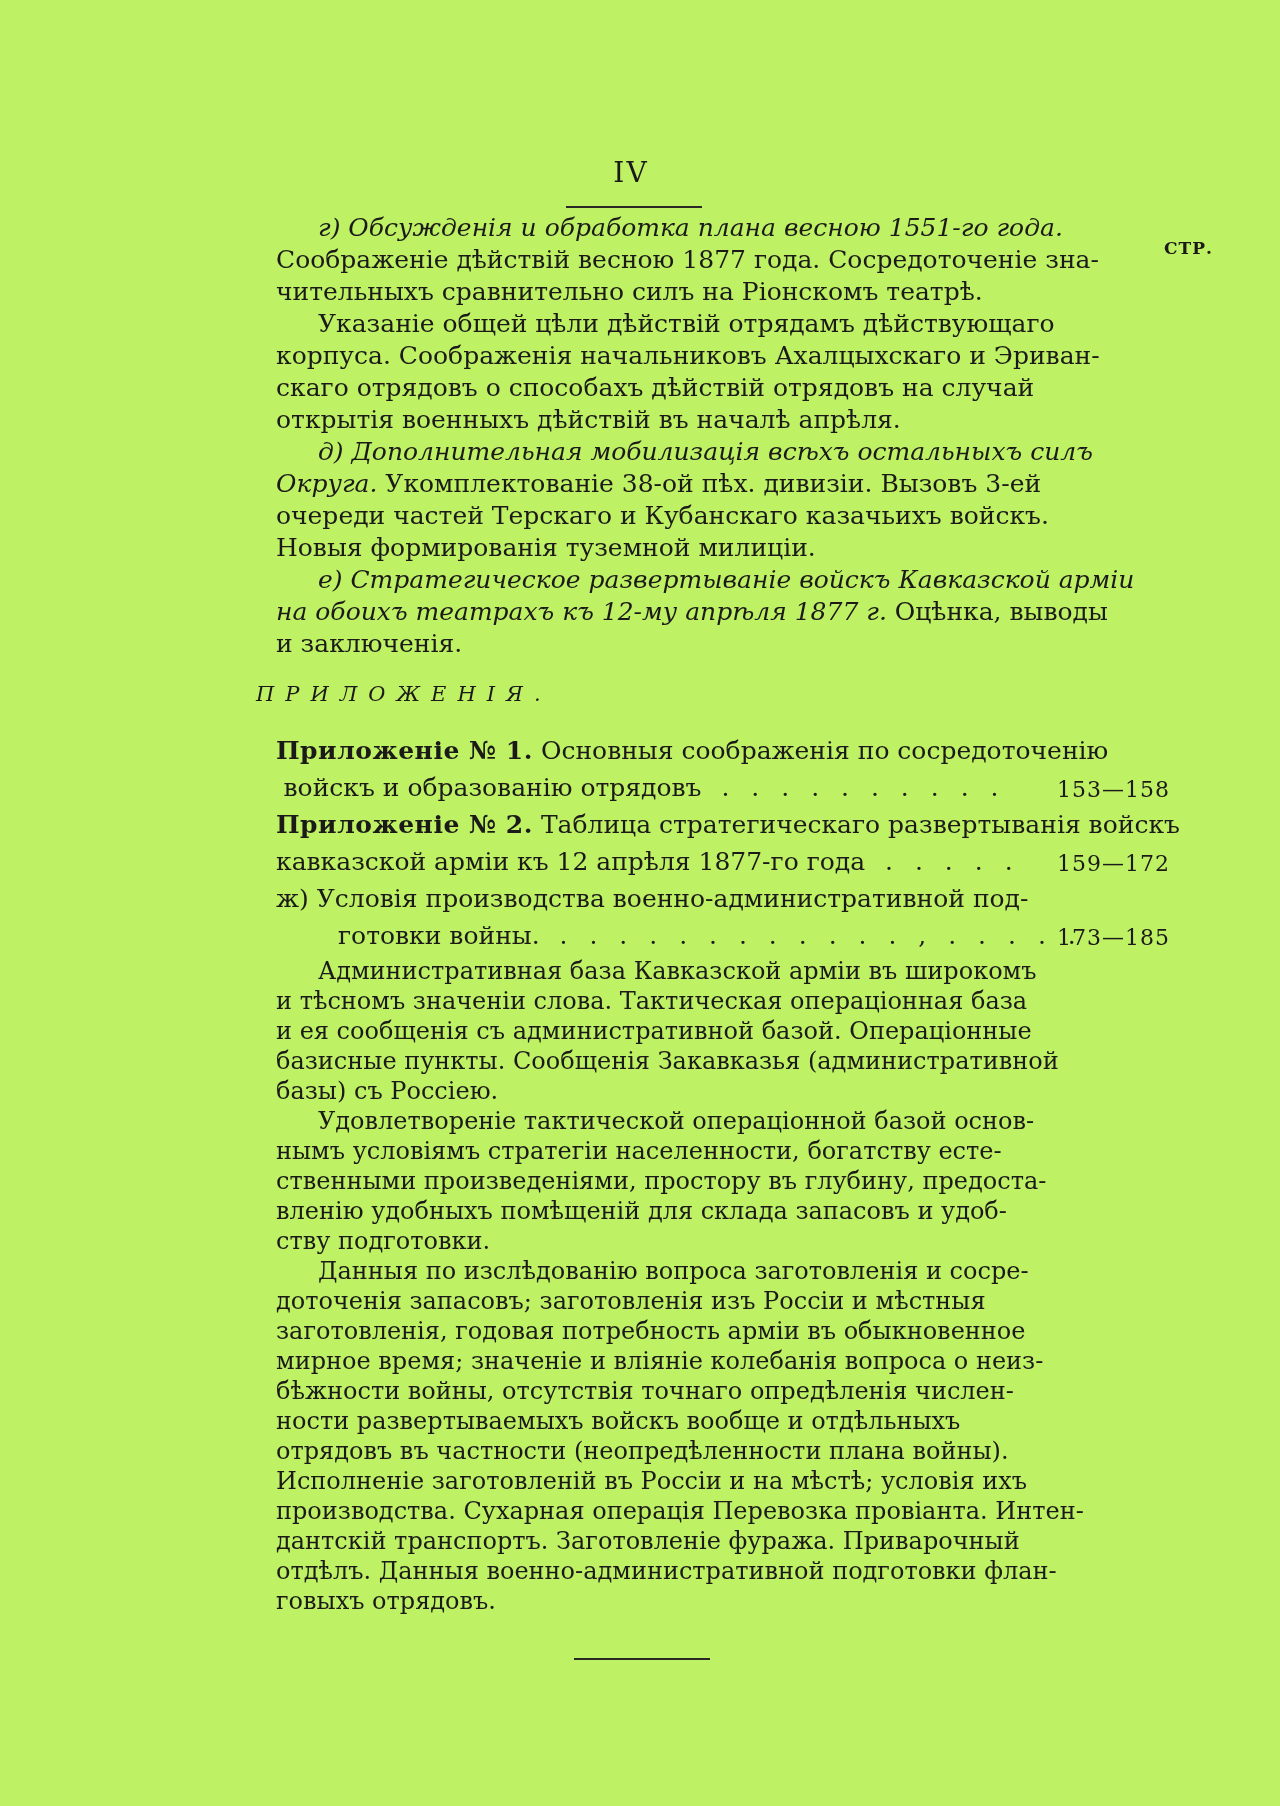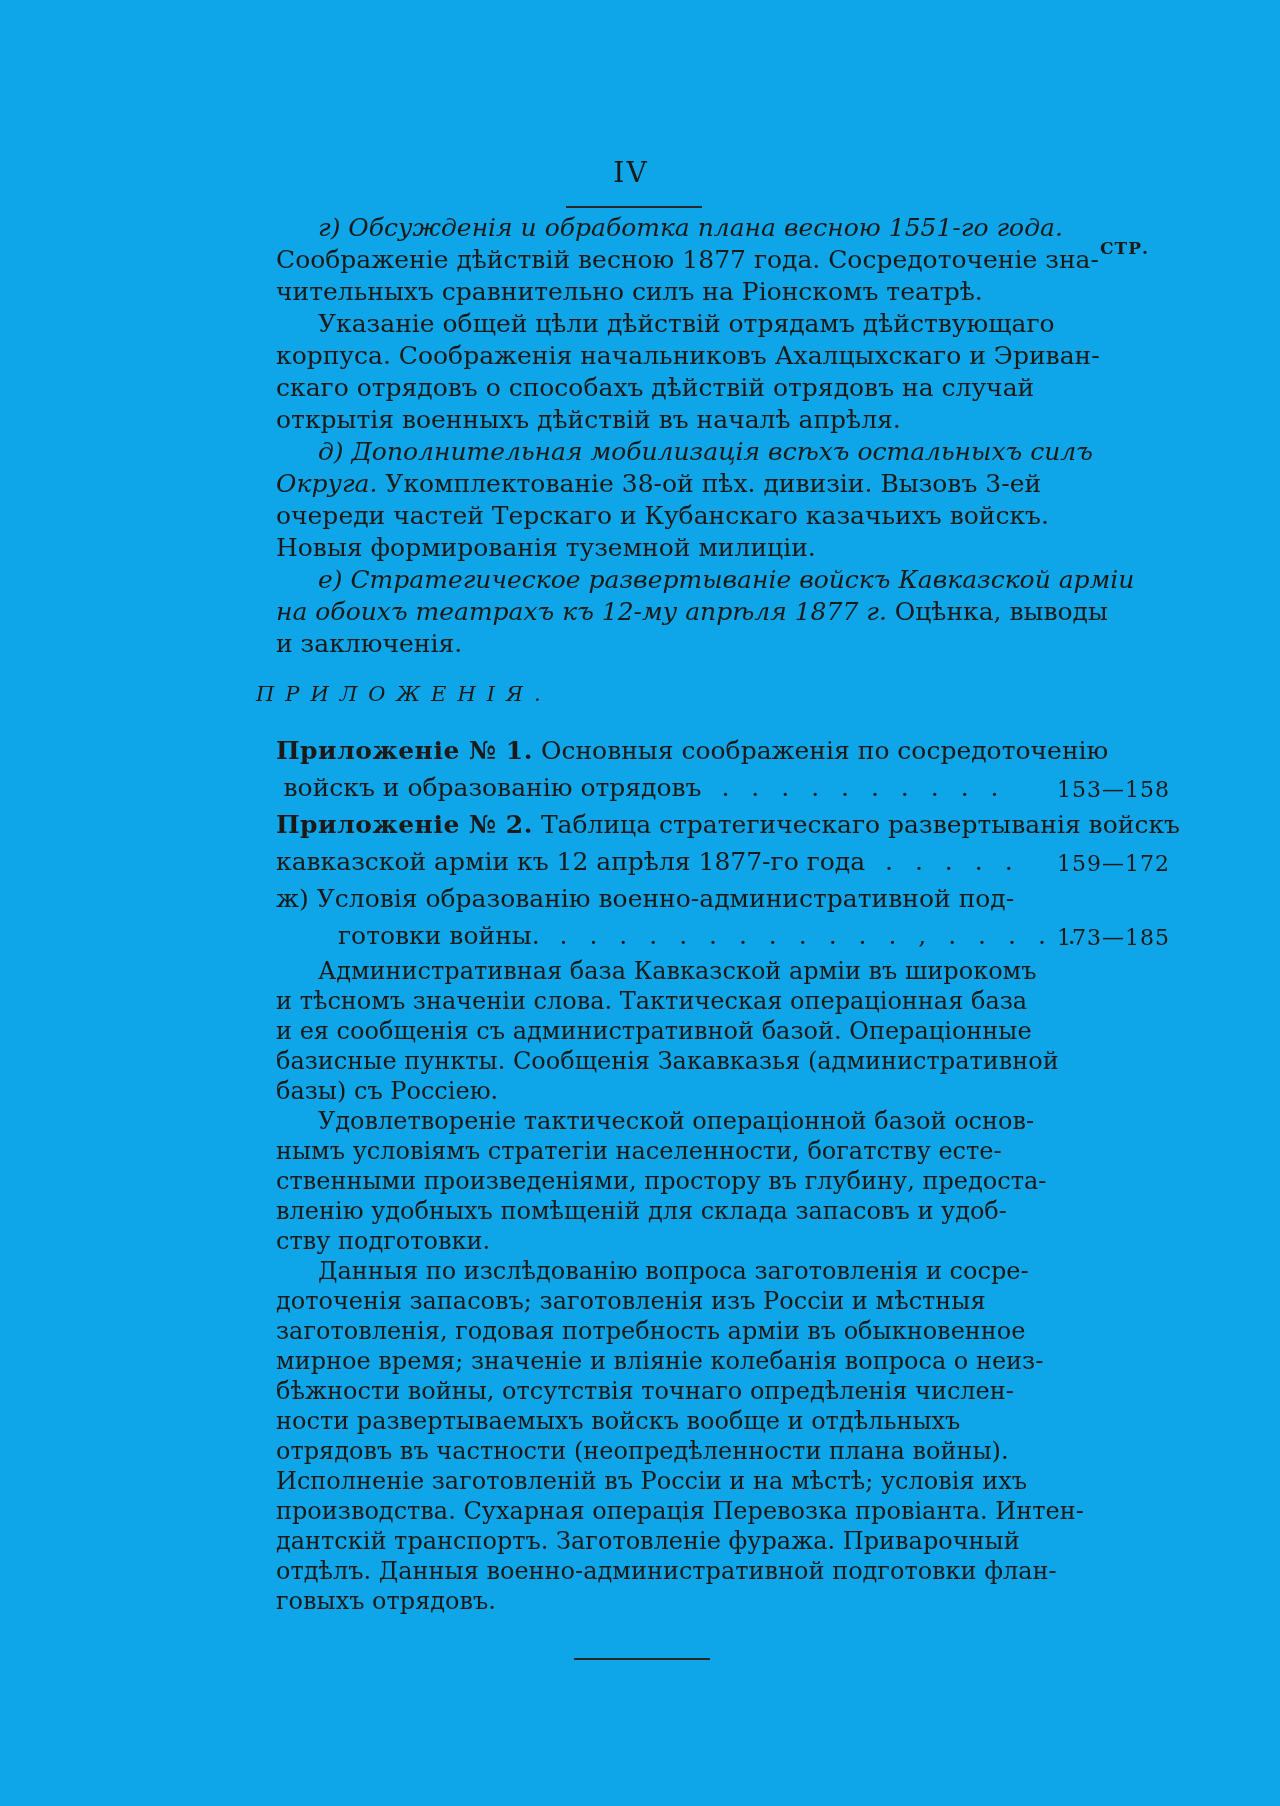--- a/index.html
+++ b/index.html
@@ -4,21 +4,21 @@
 <style>
   html, body {
     margin: 0;
     padding: 0;
     background: #ffffff;
   }
   #page {
     position: relative;
     width: 1280px;
     height: 1806px;
-    background: #0ea5e9;
+    background: #bef264;
     color: #1c1a18;
     font-family: "DejaVu Serif", "Liberation Serif", serif;
     overflow: hidden;
   }
   
   #roman-numeral {
     position: absolute;
     top: 156px;
     left: 0;
     width: 1262px;
@@ -29,21 +29,21 @@
   #header-rule {
     position: absolute;
     top: 206px;
     left: 566px;
     width: 136px;
     border-top: 2px solid #2a2824;
   }
   #page-col-label {
     position: absolute;
     top: 238px;
-    left: 1100px;
+    left: 1164px;
     font-size: 17px;
     font-weight: bold;
     letter-spacing: 1px;
   }
   
   #text-column {
     position: absolute;
     top: 212px;
     left: 276px;
     width: 732px;
@@ -116,21 +116,21 @@
       <div class="appendix-heading">ПРИЛОЖЕНІЯ.</div>
       <div class="entries">
         <div class="line out"><span class="seg-bold">Приложеніе № 1.</span><span class="seg-roman"> Основныя соображенія по сосредоточенію</span></div>
         <div class="line"><span class="seg-roman">войскъ и образованію отрядовъ</span><span class="seg-dots"> . . . . . . . . . .</span><span class="pageref">153—158</span></div>
       </div>
       <div class="entries">
         <div class="line out"><span class="seg-bold">Приложеніе № 2.</span><span class="seg-roman"> Таблица стратегическаго развертыванія войскъ</span></div>
         <div class="line"><span class="seg-roman">кавказской арміи къ 12 апрѣля 1877-го года</span><span class="seg-dots"> . . . . .</span><span class="pageref">159—172</span></div>
       </div>
       <div class="entries">
-        <div class="line"><span class="seg-roman">ж) Условія образованію военно-административной под-</span></div>
+        <div class="line"><span class="seg-roman">ж) Условія производства военно-административной под-</span></div>
         <div class="line ind2"><span class="seg-roman">готовки войны.</span><span class="seg-dots"> . . . . . . . . . . . . , . . . .  .</span><span class="pageref">173—185</span></div>
       </div>
       <div class="bodytxt">
         <div class="line ind"><span class="seg-roman">Административная база Кавказской арміи въ широкомъ</span></div>
         <div class="line"><span class="seg-roman">и тѣсномъ значеніи слова. Тактическая операціонная база</span></div>
         <div class="line"><span class="seg-roman">и ея сообщенія съ административной базой. Операціонные</span></div>
         <div class="line"><span class="seg-roman">базисные пункты. Сообщенія Закавказья (административной</span></div>
         <div class="line"><span class="seg-roman">базы) съ Россіею.</span></div>
       </div>
       <div class="bodytxt">

